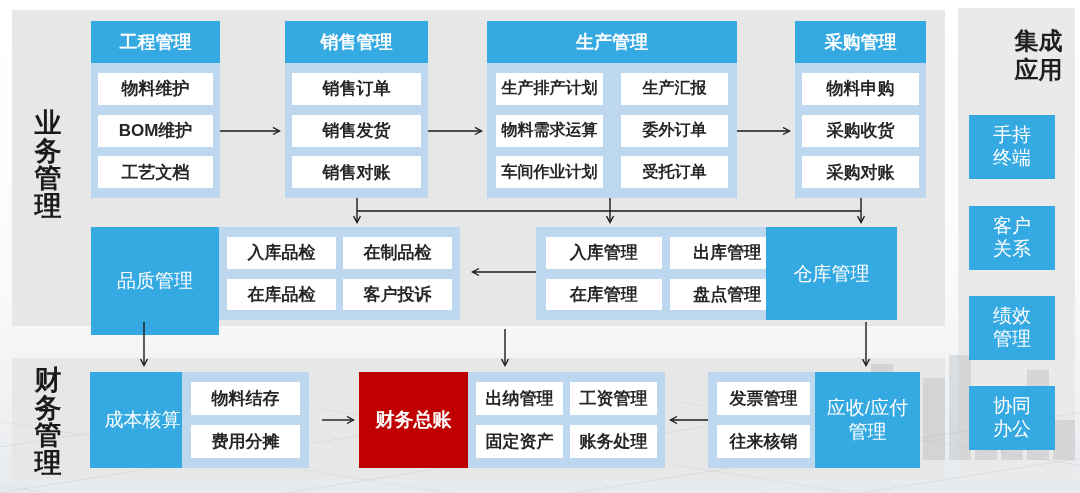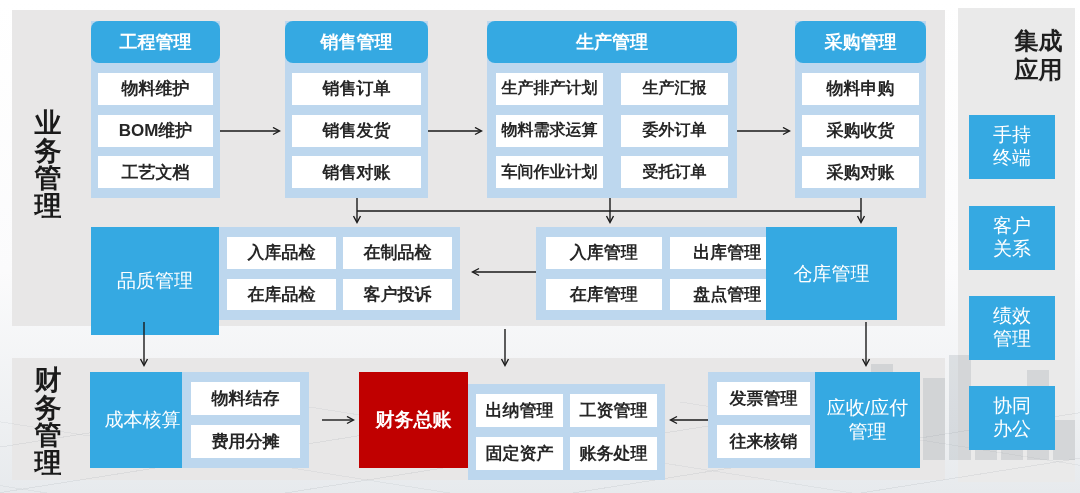--- a/index.html
+++ b/index.html
@@ -38,21 +38,21 @@
   .vlabel{
     position:absolute;z-index:3;color:var(--ink);font-weight:700;font-size:27px;line-height:1.02;
     white-space:pre-line;text-align:center;
   }
   .vlabel-business{left:31px;top:110px;width:34px;}
   .vlabel-finance{left:31px;top:367px;width:34px;}
   
   .col{position:absolute;z-index:3;background:var(--pblue);display:flex;flex-direction:column;}
   .col-header{
     height:42px;flex:none;background:var(--blue);color:#fff;
-    font-size:18px;font-weight:600;display:flex;align-items:center;justify-content:center;border-radius:8px;
+    font-size:18px;font-weight:600;display:flex;align-items:center;justify-content:center;
   }
   .col-items{flex:1;display:grid;grid-template-rows:repeat(3,32px);align-content:space-evenly;padding:0 7px;}
   .col3 .col-items{grid-template-columns:1fr 1fr;grid-auto-flow:column;column-gap:18px;padding:0 9px;}
   .witem{
     background:#fff;display:flex;align-items:center;justify-content:center;
     font-size:17px;font-weight:600;color:#262626;white-space:nowrap;min-height:30px;
   }
   .col3 .witem{font-size:16px;}
   
   .bluebox{
@@ -166,21 +166,21 @@
     <div class="witem">盘点管理</div>
   </div>
   <div class="bluebox" style="left:766px;top:227px;width:131px;height:93px">仓库管理</div>
 
   <div class="bluebox" style="left:90px;top:372px;width:105px;height:96px">成本核算</div>
   <div class="grid21" style="left:182px;top:372px;width:127px;height:96px">
     <div class="witem">物料结存</div>
     <div class="witem">费用分摊</div>
   </div>
   <div class="redbox" style="left:359px;top:372px;width:109px;height:96px">财务总账</div>
-  <div class="grid22" style="left:468px;top:384px;width:197px;height:96px">
+  <div class="grid22" style="left:468px;top:372px;width:197px;height:96px">
     <div class="witem">出纳管理</div>
     <div class="witem">工资管理</div>
     <div class="witem">固定资产</div>
     <div class="witem">账务处理</div>
   </div>
   <div class="grid21" style="left:708px;top:372px;width:111px;height:96px">
     <div class="witem">发票管理</div>
     <div class="witem">往来核销</div>
   </div>
   <div class="bluebox" style="left:815px;top:372px;width:105px;height:96px">应收/应付

